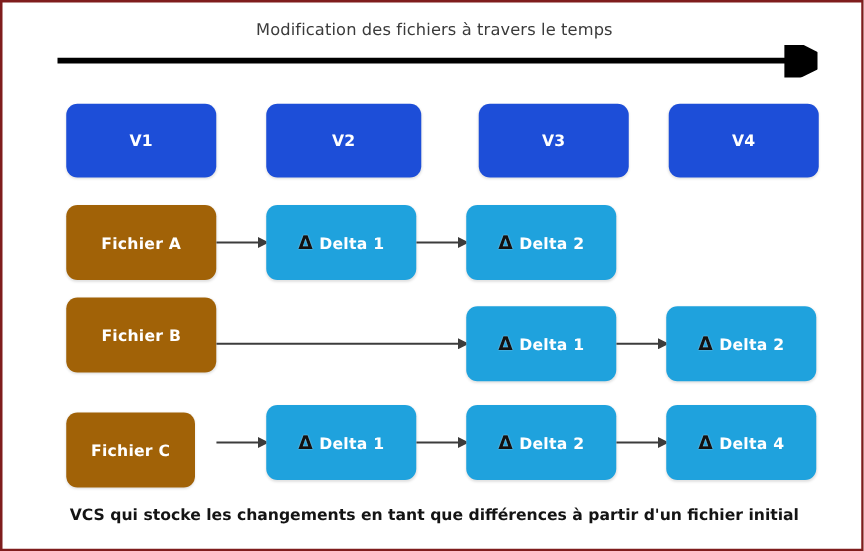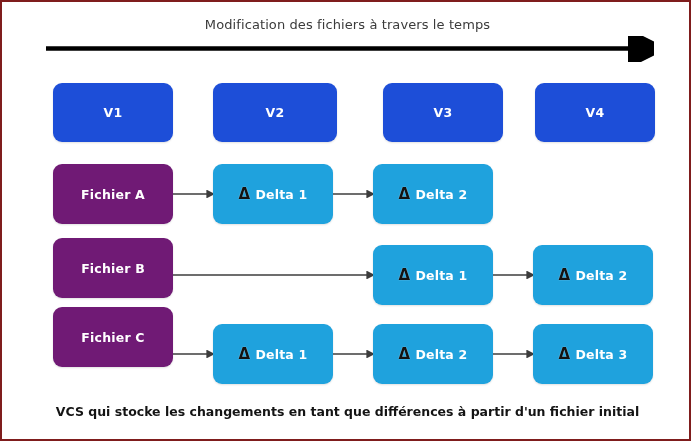--- a/index.html
+++ b/index.html
@@ -49,21 +49,21 @@
     color: #ffffff;
     letter-spacing: 0.2px;
     white-space: nowrap;
     box-shadow: 0 1px 2px rgba(0,0,0,0.12);
   }
   .node-box.version {
     background: #1d4ed8;
     height: 59px;
   }
   .node-box.file {
-    background: #701a75;
+    background: #a16207;
     height: 60px;
   }
   .node-box.delta {
     background: #1fa2dd;
     height: 60px;
   }
   .delta-glyph {
     font-size: 15px;
     font-weight: bold;
     color: #111111;
@@ -137,34 +137,34 @@
         <span>Fichier B</span>
       </div>
       <div class="node-box delta" style="left: 371px; top: 243px; width: 120px;">
         <span class="delta-glyph">Δ</span>
         <span>Delta 1</span>
       </div>
       <div class="node-box delta" style="left: 531px; top: 243px; width: 120px;">
         <span class="delta-glyph">Δ</span>
         <span>Delta 2</span>
       </div>
-      <div class="node-box file" style="left: 51px; top: 305px; width: 120px;">
+      <div class="node-box file" style="left: 51px; top: 328px; width: 103px;">
         <span>Fichier C</span>
       </div>
       <div class="node-box delta" style="left: 211px; top: 322px; width: 120px;">
         <span class="delta-glyph">Δ</span>
         <span>Delta 1</span>
       </div>
       <div class="node-box delta" style="left: 371px; top: 322px; width: 120px;">
         <span class="delta-glyph">Δ</span>
         <span>Delta 2</span>
       </div>
       <div class="node-box delta" style="left: 531px; top: 322px; width: 120px;">
         <span class="delta-glyph">Δ</span>
-        <span>Delta 3</span>
+        <span>Delta 4</span>
       </div>
     </div>
 
   <div id="connectors-layer">
       <svg class="connector" viewBox="0 0 40 14" preserveAspectRatio="none" style="left: 171px; top: 185px; width: 40px;">
         <defs>
           <marker id="ah-0-1" markerWidth="5.5" markerHeight="5.5" refX="1" refY="2.75" orient="auto" markerUnits="strokeWidth">
             <path d="M0,0 L5.5,2.75 L0,5.5 Z" fill="#3c3c3c"></path>
           </marker>
         </defs>

